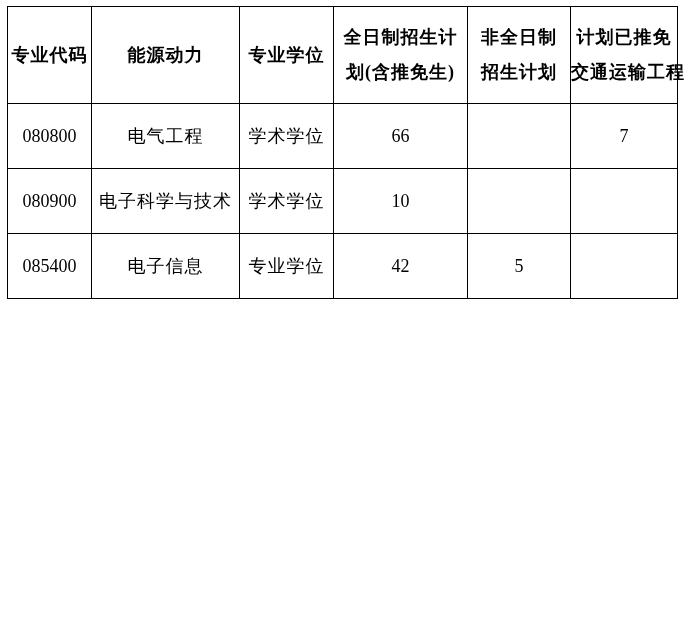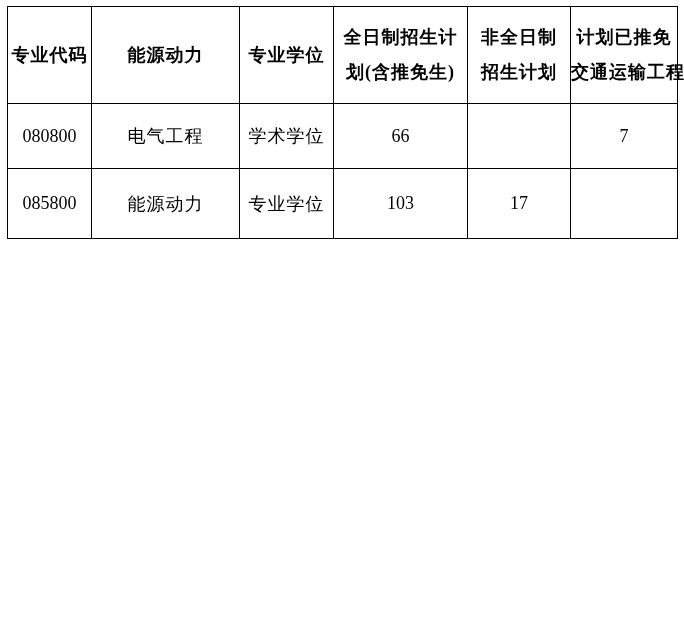--- a/index.html
+++ b/index.html
@@ -86,22 +86,30 @@
   </thead>
   <tbody>
     <tr class="data-row">
       <td class="cell-code">080800</td>
       <td class="cell-name">电气工程</td>
       <td class="cell-degree">学术学位</td>
       <td class="cell-num">66</td>
       <td class="cell-num"></td>
       <td class="cell-num">7</td>
     </tr>
-    <tr class="data-row tall">
-      <td class="cell-code">085800</td>
-      <td class="cell-name">能源动力</td>
+    <tr class="data-row">
+      <td class="cell-code">080900</td>
+      <td class="cell-name">电子科学与技术</td>
+      <td class="cell-degree">学术学位</td>
+      <td class="cell-num">10</td>
+      <td class="cell-num"></td>
+      <td class="cell-num"></td>
+    </tr>
+    <tr class="data-row">
+      <td class="cell-code">085400</td>
+      <td class="cell-name">电子信息</td>
       <td class="cell-degree">专业学位</td>
-      <td class="cell-num">103</td>
-      <td class="cell-num">17</td>
+      <td class="cell-num">42</td>
+      <td class="cell-num">5</td>
       <td class="cell-num"></td>
     </tr>
   </tbody>
 </table>
 
 </body></html>

